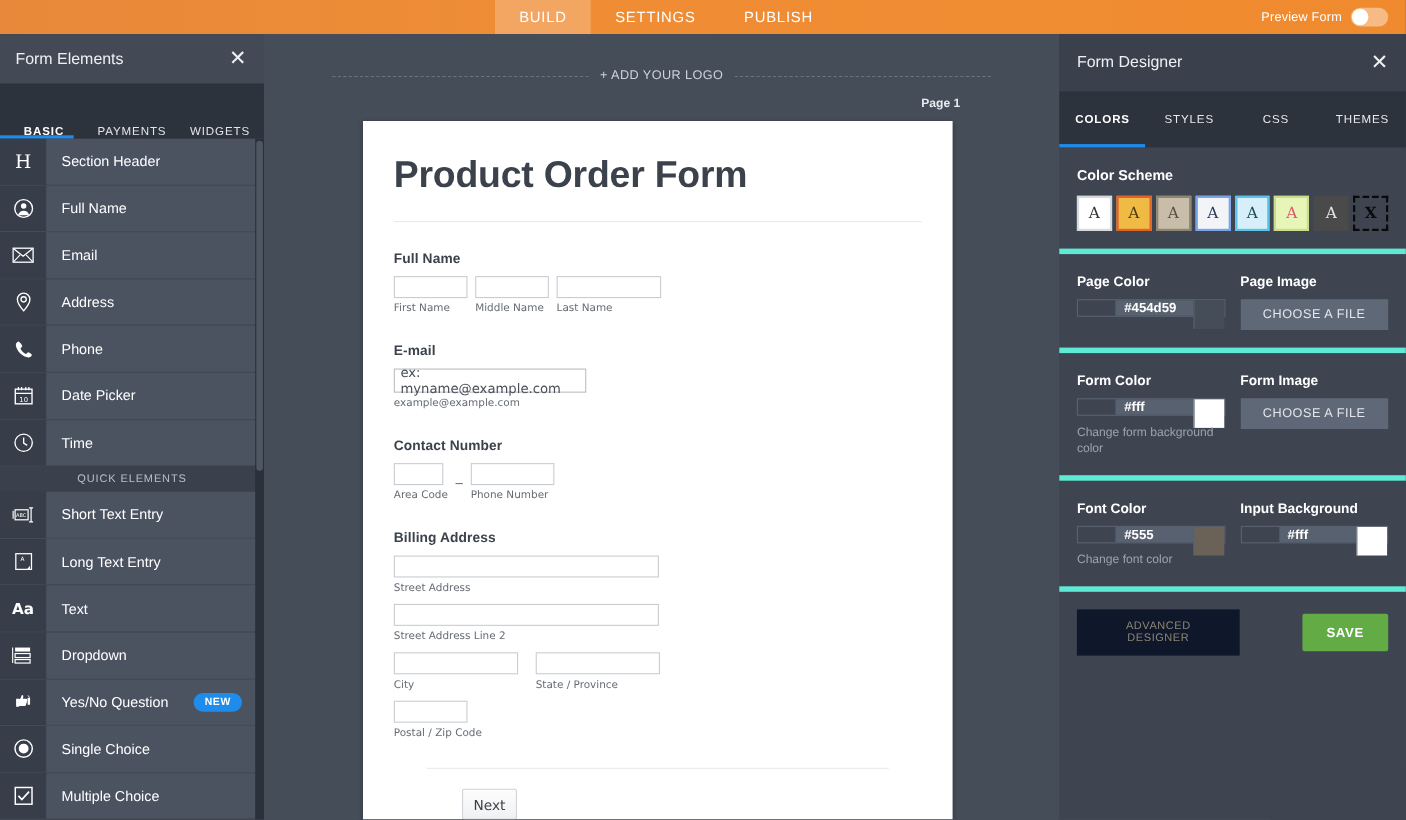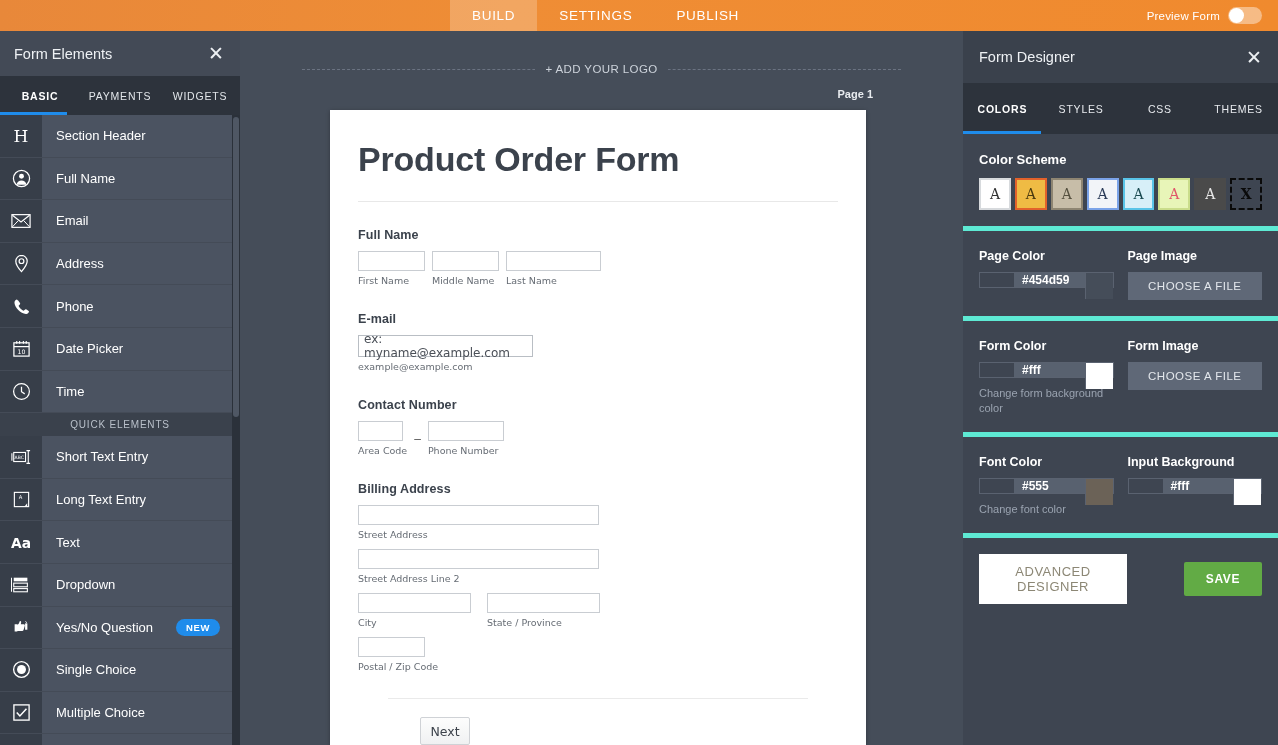--- a/index.html
+++ b/index.html
@@ -58,22 +58,22 @@
     display: flex; align-items: center; justify-content: space-between;
     padding: 0 16px 0 14px;
     background: #434a56;
   }
   .sidebar-title { color: #eef1f4; font-size: 14.5px; }
   .sidebar-close {
     color: #eef1f4; font-size: 19px; line-height: 1; cursor: pointer;
     font-weight: 300;
   }
   .sidebar-tabs {
-    height: 39px;
-    display: flex; align-items: center;
+    height: 50px;
+    display: flex; align-items: flex-end;
     background: #2d333c;
     position: relative;
   }
   .sidebar-tab {
     flex: 1; text-align: center;
     color: #ffffff; font-size: 10.5px; letter-spacing: 0.8px;
     cursor: pointer; font-weight: 700;
   }
   .sidebar-tab.inactive { color: #e2e6ea; font-weight: 400; }
   .sidebar-tab-underline {
@@ -280,22 +280,22 @@
     background: #5f6877;
     display: flex; align-items: center; justify-content: center;
     color: #e3e7ec; font-size: 11.5px; letter-spacing: 0.5px;
     cursor: pointer;
   }
   .dz-hint { color: #9aa3b0; font-size: 11px; margin-top: 8px; line-height: 1.35; }
   .dz-actions {
     padding: 16px; display: flex; align-items: center; justify-content: space-between;
   }
   .adv-btn {
-    background: #ffffff; color: #8c8775;
-    font-size: 13px; letter-spacing: 0.5px;
+    background: #0f172a; color: #8c8775;
+    font-size: 10px; letter-spacing: 0.5px;
     padding: 10px 16px; cursor: pointer;
     flex: 0 0 148px; text-align: center;
   }
   .save-btn {
     background: #62ab45; color: #ffffff;
     font-size: 12px; font-weight: 700; letter-spacing: 0.6px;
     padding: 10px 22px; cursor: pointer; border-radius: 2px;
   }
 </style>
 </head>

